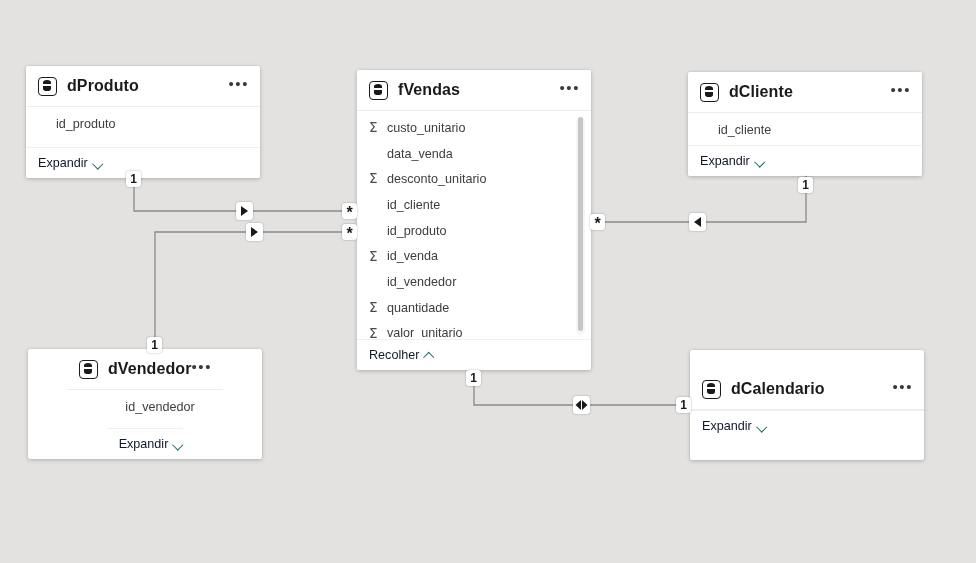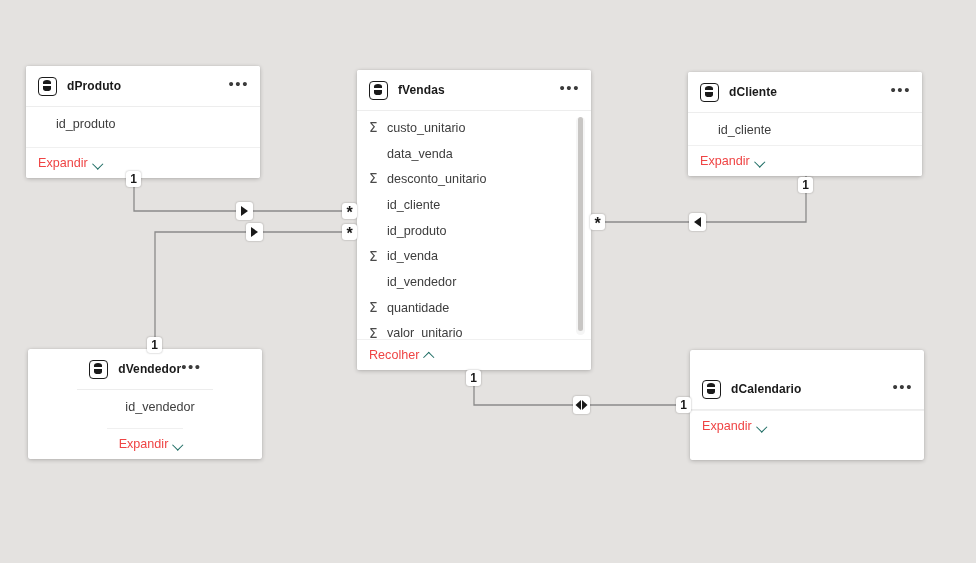--- a/index.html
+++ b/index.html
@@ -102,21 +102,21 @@
     border-radius: 4px / 2.6px;
   }
   .tbl-icon::after {
     content: "";
     position: absolute;
     left: 3.6px; top: 6.6px;
     width: 8px; height: 1.6px;
     background: #ffffff;
   }
   .tbl-title {
-    font-size: 12px;
+    font-size: 16px;
     color: #1a1a1a;
     font-weight: 600;
     letter-spacing: .1px;
     white-space: nowrap;
     flex: 1 1 auto;
     overflow: hidden;
   }
   .tbl-ellipsis {
     flex: 0 0 auto;
     color: #3b3b3b;
@@ -182,21 +182,21 @@
     flex: 0 0 auto;
     height: 31px;
     display: flex;
     align-items: center;
     padding-left: 12px;
     background: #fff;
     border-top: 1px solid #f0f0f0;
   }
   .foot-link {
     font-size: 12.6px;
-    color: #ef4444;
+    color: #0f172a;
     cursor: pointer;
     display: flex;
     align-items: center;
     gap: 6px;
     white-space: nowrap;
   }
   .chev {
     display: inline-block;
     width: 9px; height: 9px;
     position: relative;

